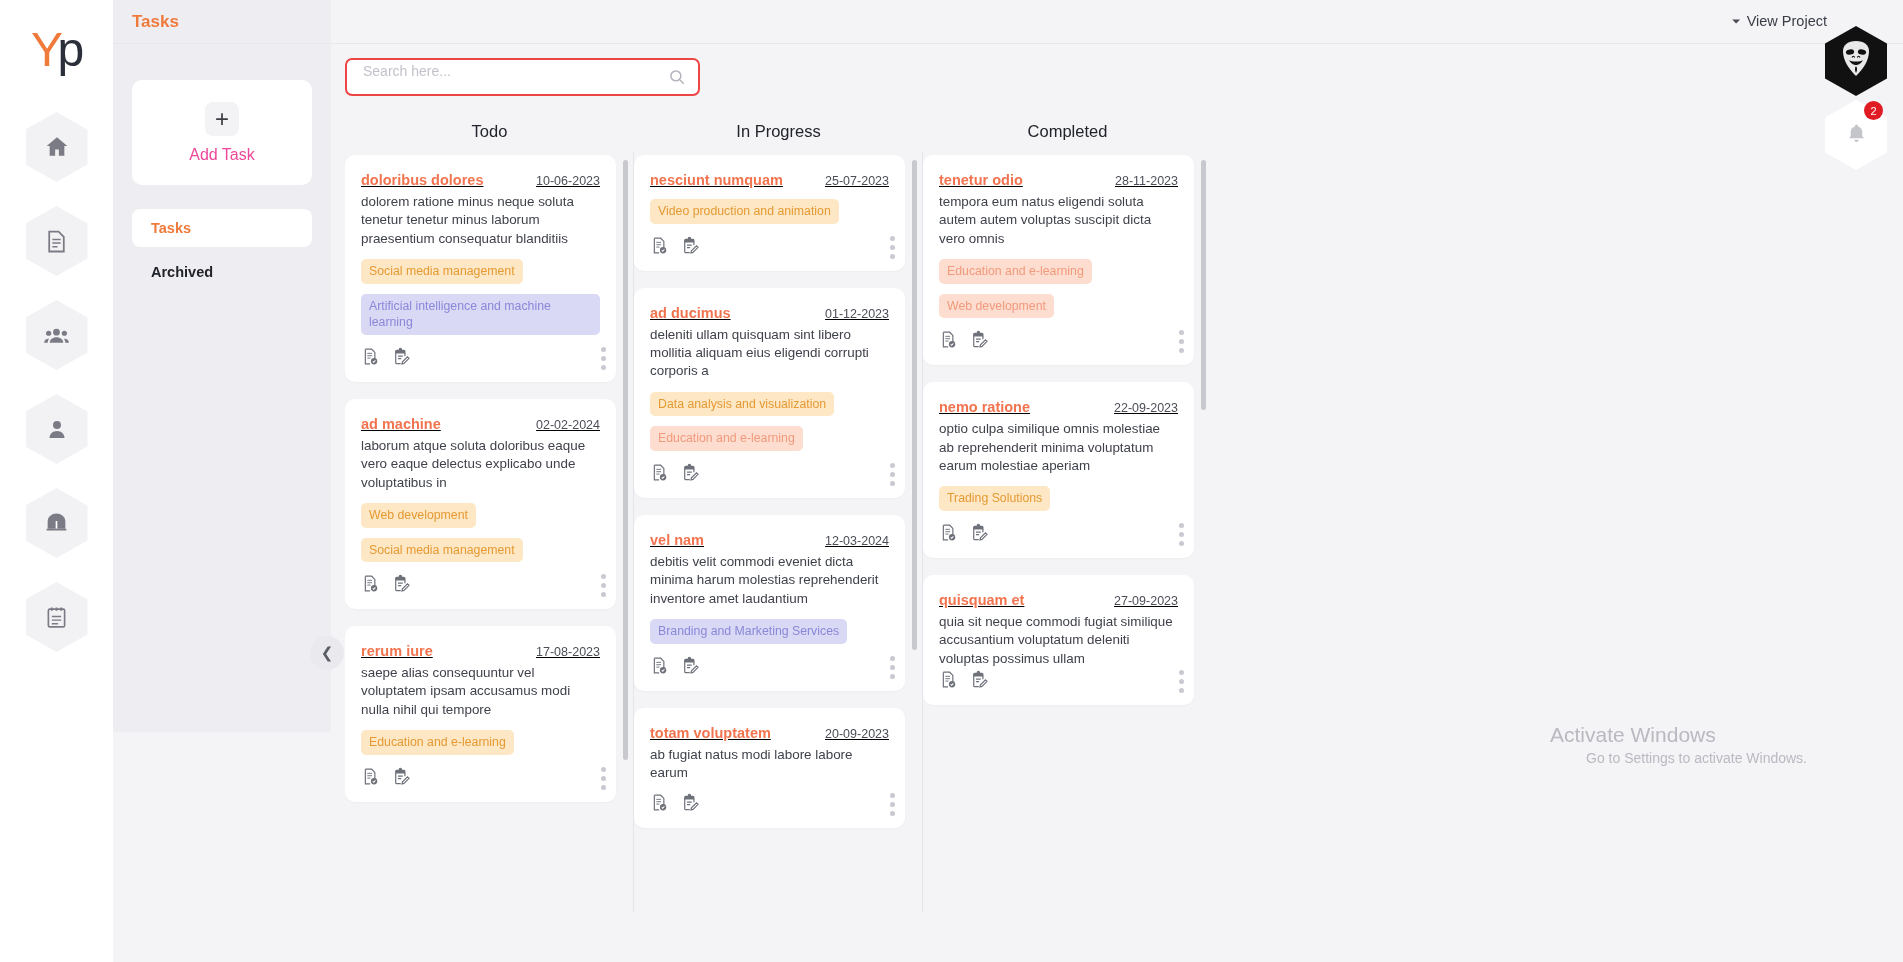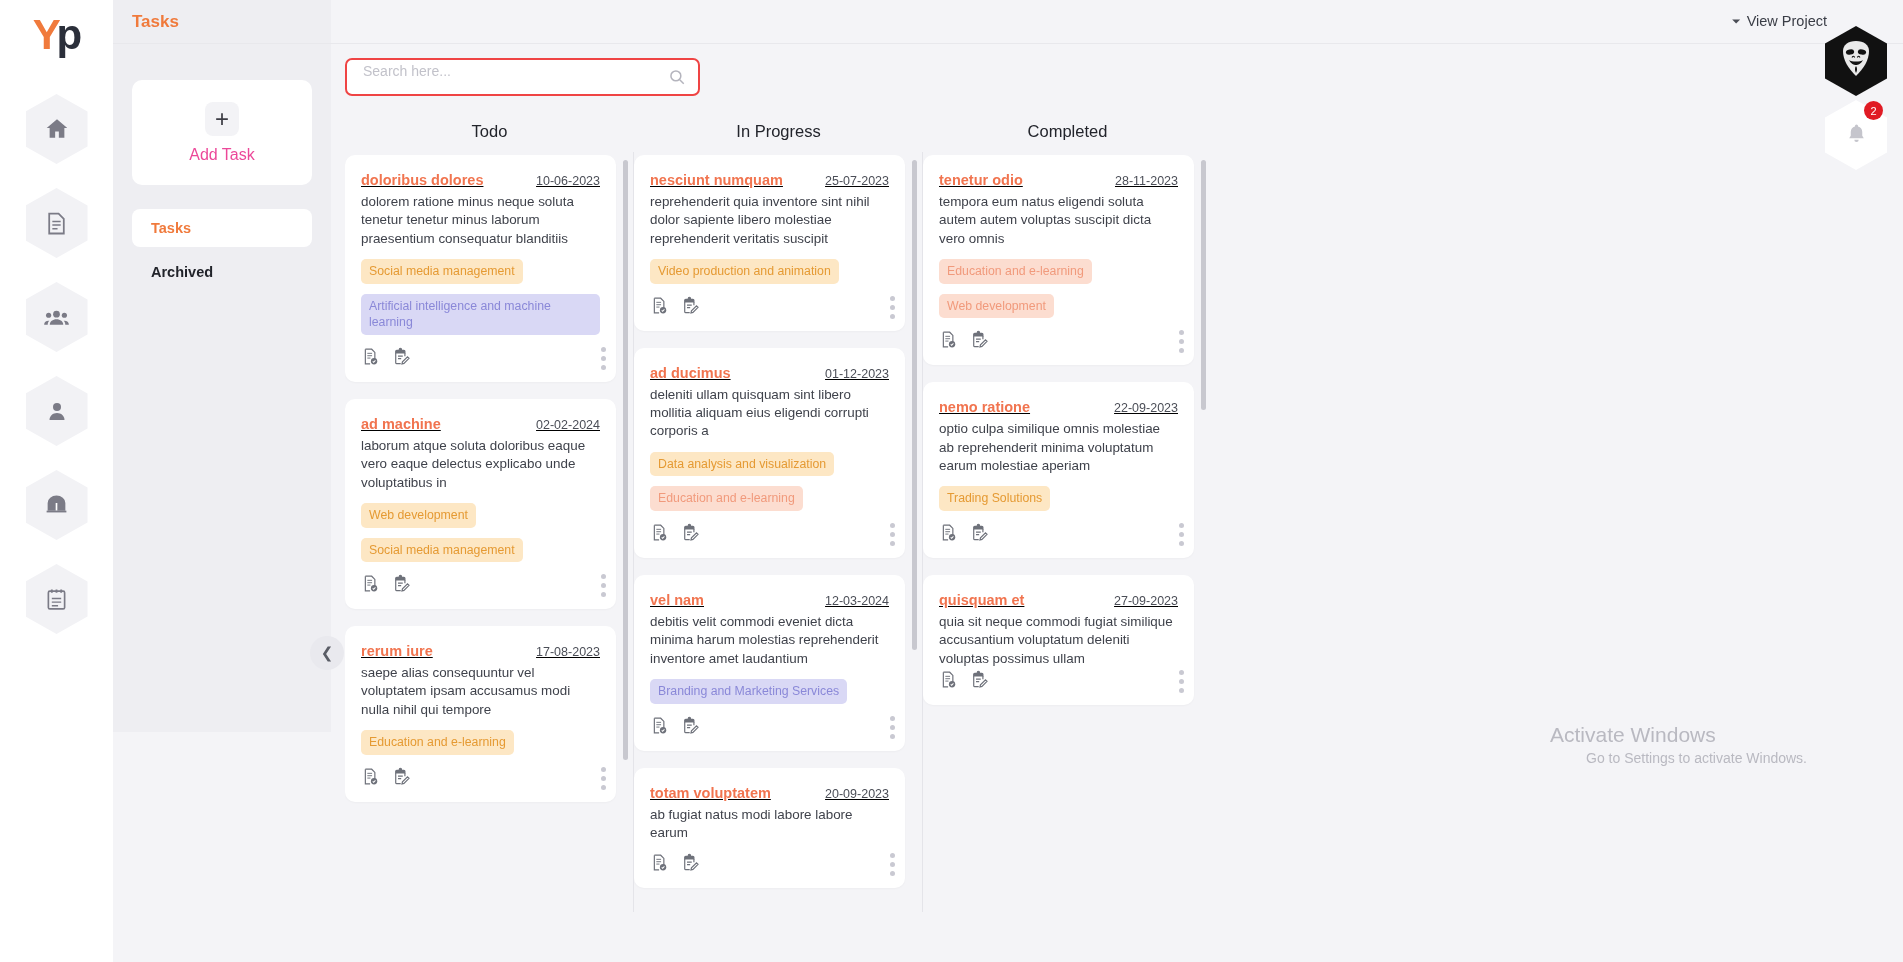--- a/index.html
+++ b/index.html
@@ -10,21 +10,21 @@
     overflow: hidden;
   }
   #app { position: relative; width: 1903px; height: 962px; background: #f4f4f7; }
 
   
   .rail {
     position: absolute; left: 0; top: 0; width: 113px; height: 962px;
     background: #ffffff; display: flex; flex-direction: column; align-items: center;
     z-index: 5;
   }
-  .logo { margin-top: 14px; font-size: 42px; font-weight: bold; letter-spacing: -2px; line-height: 1; }
+  .logo { margin-top: 26px; font-size: 48px; font-weight: normal; letter-spacing: -2px; line-height: 1; }
   .logo .y { color: #f07a3c; }
   .logo .p { color: #2b2f3a; }
   .hex {
     width: 62px; height: 70px; margin-top: 24px;
     display: flex; align-items: center; justify-content: center;
     background: #f2f2f5;
     clip-path: polygon(50% 0%, 100% 25%, 100% 75%, 50% 100%, 0% 75%, 0% 25%);
     cursor: pointer;
   }
   .hex.first { margin-top: 38px; }
@@ -382,21 +382,20 @@
       </div>
 
       <div class="col">
         <div class="col-title">In Progress</div>
         <div class="col-body" id="col1">
             <div class="card">
               <div class="card-head">
                 <div class="card-title">nesciunt numquam</div>
                 <div class="card-date">25-07-2023</div>
               </div>
-              <div class="card-desc">reprehenderit quia inventore sint nihil dolor sapiente libero molestiae reprehenderit veritatis suscipit</div>
               <div class="tags"><div class="tag orange">Video production and animation</div></div>
               <div class="card-actions">
                 <span class="act"><svg width="19" height="19" viewBox="0 0 24 24" fill="none" stroke="#6e717a" stroke-width="1.5">
                     <path d="M5.5 2.8h8l4 4v8.2"></path>
                     <path d="M5.5 2.8v18.4h6"></path>
                     <path d="M8 8h6M8 11h6M8 14h4" stroke-width="1.2"></path>
                     <circle cx="16.5" cy="18" r="4" fill="#6e717a" stroke="none"></circle>
                     <path d="M14.8 18.1l1.2 1.2 2.2-2.3" stroke="#fff" stroke-width="1.3"></path>
                   </svg></span>
                 <span class="act"><svg width="19" height="19" viewBox="0 0 24 24" fill="none" stroke="#6e717a" stroke-width="1.5">

